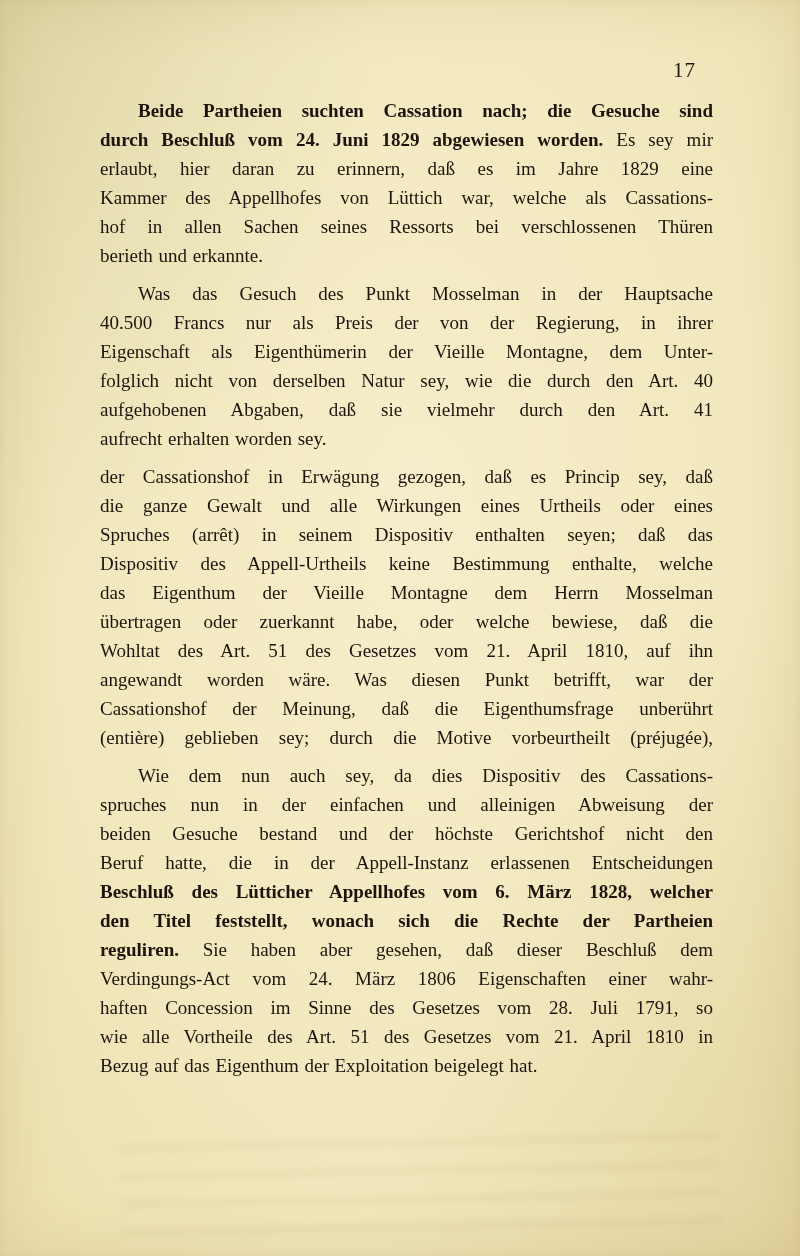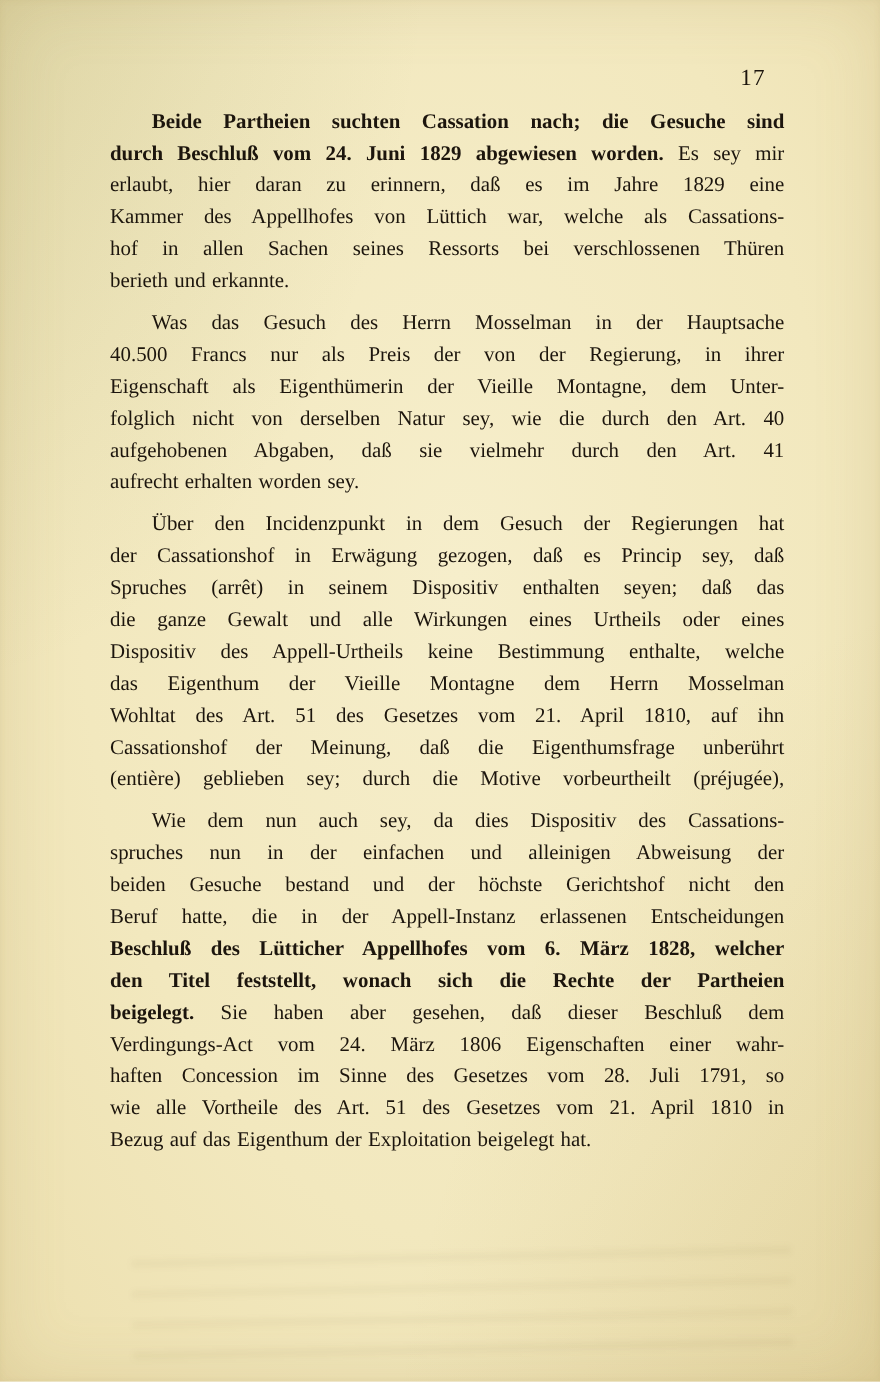--- a/index.html
+++ b/index.html
@@ -97,46 +97,47 @@
 <div class="text-block">
     <div class="para">
       <div class="line first"><span class="b">Beide Partheien suchten Cassation nach; die Gesuche sind</span></div>
       <div class="line"><span class="b">durch Beschluß vom 24. Juni 1829 abgewiesen worden.</span><span class="r"> Es sey mir</span></div>
       <div class="line"><span class="r">erlaubt, hier daran zu erinnern, daß es im Jahre 1829 eine</span></div>
       <div class="line"><span class="r">Kammer des Appellhofes von Lüttich war, welche als Cassations-</span></div>
       <div class="line"><span class="r">hof in allen Sachen seines Ressorts bei verschlossenen Thüren</span></div>
       <div class="line last"><span class="r">berieth und erkannte.</span></div>
     </div>
     <div class="para">
-      <div class="line first"><span class="r">Was das Gesuch des Herrn Mosselman in der Hauptsache</span></div>
+      <div class="line first"><span class="r">Was das Gesuch des Punkt Mosselman in der Hauptsache</span></div>
       <div class="line"><span class="r">40.500 Francs nur als Preis der von der Regierung, in ihrer</span></div>
       <div class="line"><span class="r">Eigenschaft als Eigenthümerin der Vieille Montagne, dem Unter-</span></div>
       <div class="line"><span class="r">folglich nicht von derselben Natur sey, wie die durch den Art. 40</span></div>
       <div class="line"><span class="r">aufgehobenen Abgaben, daß sie vielmehr durch den Art. 41</span></div>
       <div class="line last"><span class="r">aufrecht erhalten worden sey.</span></div>
     </div>
     <div class="para">
-      <div class="line first"><span class="r">Über den Incidenzpunkt in dem Gesuch der Regierungen hat</span></div>
       <div class="line"><span class="r">der Cassationshof in Erwägung gezogen, daß es Princip sey, daß</span></div>
+      <div class="line"><span class="r">die ganze Gewalt und alle Wirkungen eines Urtheils oder eines</span></div>
       <div class="line"><span class="r">Spruches (arrêt) in seinem Dispositiv enthalten seyen; daß das</span></div>
-      <div class="line"><span class="r">die ganze Gewalt und alle Wirkungen eines Urtheils oder eines</span></div>
       <div class="line"><span class="r">Dispositiv des Appell-Urtheils keine Bestimmung enthalte, welche</span></div>
       <div class="line"><span class="r">das Eigenthum der Vieille Montagne dem Herrn Mosselman</span></div>
+      <div class="line"><span class="r">übertragen oder zuerkannt habe, oder welche bewiese, daß die</span></div>
       <div class="line"><span class="r">Wohltat des Art. 51 des Gesetzes vom 21. April 1810, auf ihn</span></div>
+      <div class="line"><span class="r">angewandt worden wäre. Was diesen Punkt betrifft, war der</span></div>
       <div class="line"><span class="r">Cassationshof der Meinung, daß die Eigenthumsfrage unberührt</span></div>
       <div class="line"><span class="r">(entière) geblieben sey; durch die Motive vorbeurtheilt (préjugée),</span></div>
     </div>
     <div class="para">
       <div class="line first"><span class="r">Wie dem nun auch sey, da dies Dispositiv des Cassations-</span></div>
       <div class="line"><span class="r">spruches nun in der einfachen und alleinigen Abweisung der</span></div>
       <div class="line"><span class="r">beiden Gesuche bestand und der höchste Gerichtshof nicht den</span></div>
       <div class="line"><span class="r">Beruf hatte, die in der Appell-Instanz erlassenen Entscheidungen</span></div>
       <div class="line"><span class="b">Beschluß des Lütticher Appellhofes vom 6. März 1828, welcher</span></div>
       <div class="line"><span class="b">den Titel feststellt, wonach sich die Rechte der Partheien</span></div>
-      <div class="line"><span class="b">beigelegt.</span><span class="r"> Sie haben aber gesehen, daß dieser Beschluß dem</span></div>
+      <div class="line"><span class="b">reguliren.</span><span class="r"> Sie haben aber gesehen, daß dieser Beschluß dem</span></div>
       <div class="line"><span class="r">Verdingungs-Act vom 24. März 1806 Eigenschaften einer wahr-</span></div>
       <div class="line"><span class="r">haften Concession im Sinne des Gesetzes vom 28. Juli 1791, so</span></div>
       <div class="line"><span class="r">wie alle Vortheile des Art. 51 des Gesetzes vom 21. April 1810 in</span></div>
       <div class="line last"><span class="r">Bezug auf das Eigenthum der Exploitation beigelegt hat.</span></div>
     </div>
   </div>
 
 <div class="showthrough"></div>
 
 </body></html>

